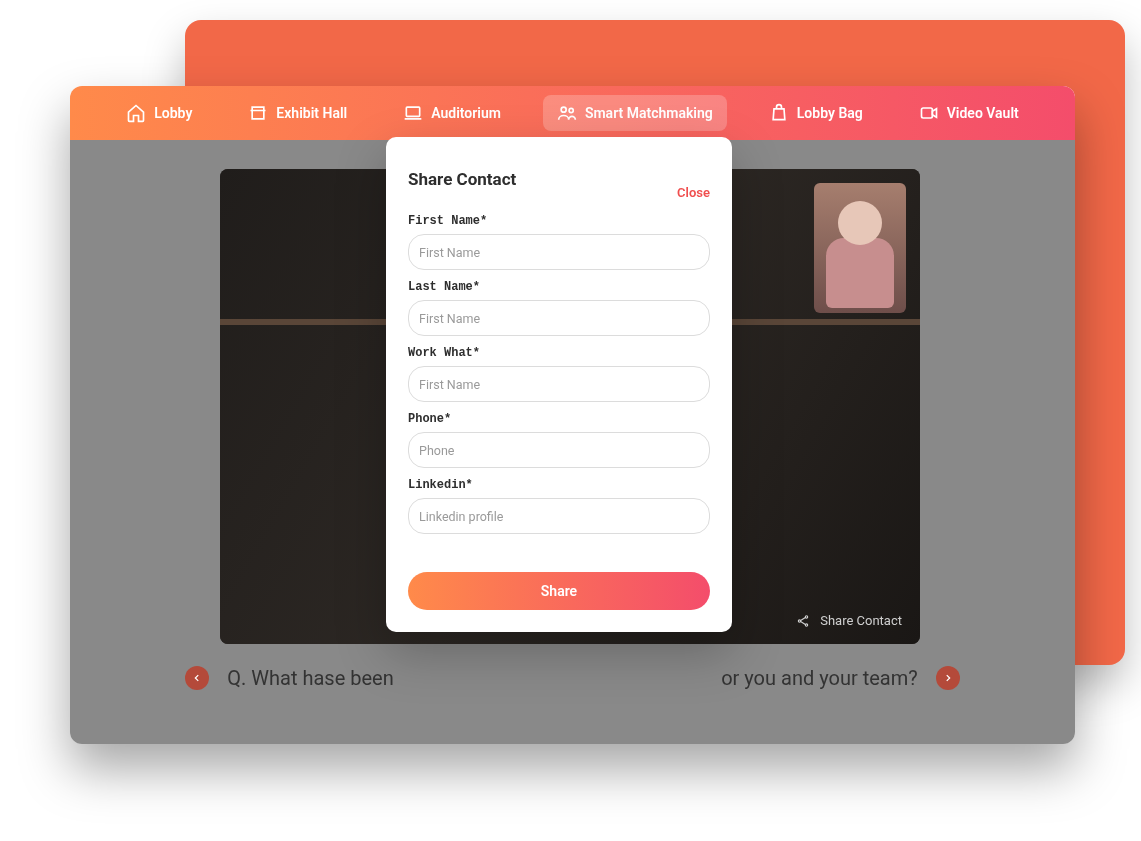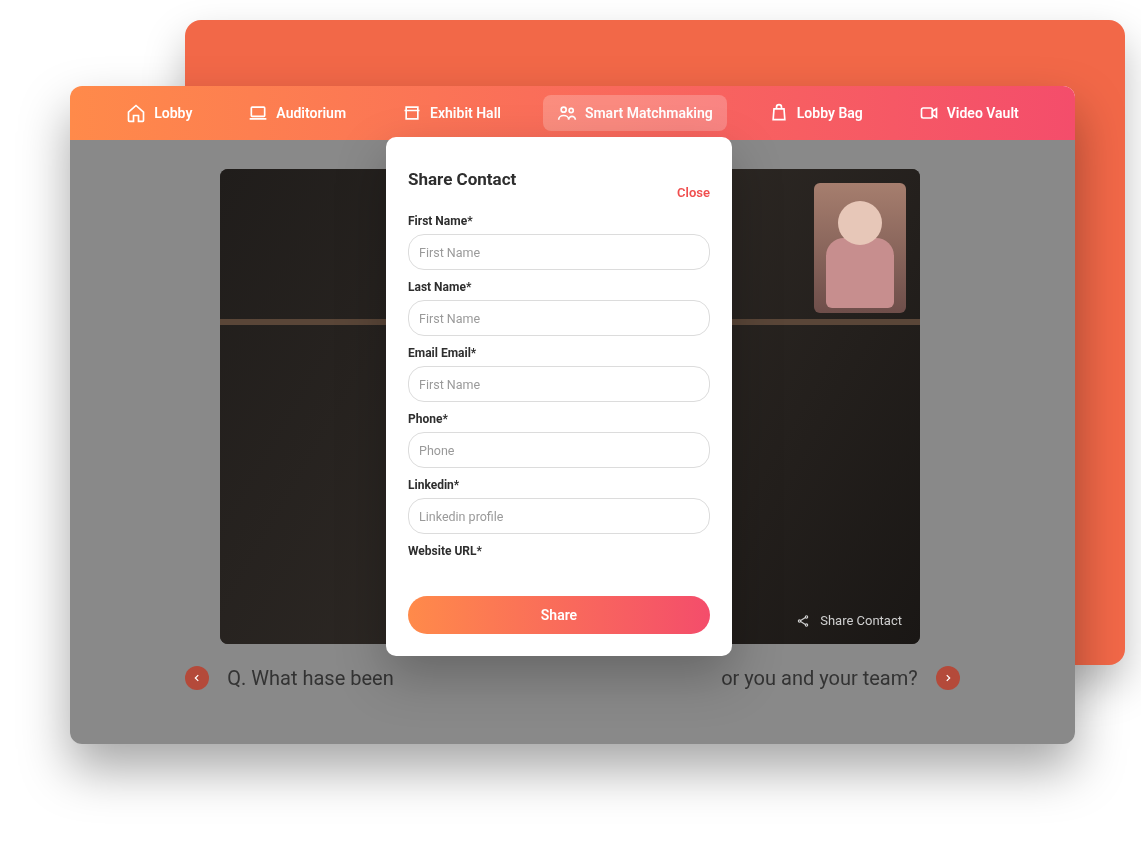--- a/index.html
+++ b/index.html
@@ -102,21 +102,21 @@
     position:absolute;
     left: 316px; top: 51px;
     width: 346px;
     background:#fff; border-radius:10px;
     padding: 20px 22px 22px;
     box-shadow: 0 20px 50px rgba(0,0,0,0.25);
   }
   .modal-head{ display:flex; justify-content:space-between; align-items:center; margin-bottom:14px;}
   .modal-title{ font-size:17px; font-weight:700; color:#2e2e2e;}
   .modal-close{ font-size:13px; font-weight:600; color:#f04e4e; cursor:pointer;margin-top:28px;}
-  .field-label{ font-size:12px; font-weight:700; color:#2e2e2e; margin-bottom:6px; display:block;}
+  .field-label{ font-size:12px; font-weight:700; color:#2e2e2e; margin-bottom:6px; display:block;font-family:Liberation Mono, monospace;}
   .field-input{
     width:100%; height:36px; border:1px solid #dcdcdc; border-radius:16px;
     padding:0 10px; font-size:12.5px; color:#333; background:#fff;
   }
   .field-input::placeholder{ color:#9a9a9a; }
   .field-group{ margin-bottom:10px; }
   .share-btn{
     margin-top:28px;
     width:100%; height:38px; border:none; border-radius:20px;
     background: linear-gradient(90deg,#ff8a4a 0%,#f44d6b 100%);
@@ -132,30 +132,30 @@
 
   <div class="topnav">
     <div class="nav-item">
       <svg viewBox="0 0 24 24">
           <path d="M3 11l9-8 9 8v10a1 1 0 0 1-1 1h-5v-7h-6v7H4a1 1 0 0 1-1-1z"></path>
         </svg>
       <span>Lobby</span>
     </div>
     <div class="nav-item">
       <svg viewBox="0 0 24 24">
+          <path d="M3 9h18M5 9V5h14v4M5 9v10h14V9"></path>
+        </svg>
+      <span>Exhibit Hall</span>
+    </div>
+    <div class="nav-item">
+      <svg viewBox="0 0 24 24">
           <rect x="4" y="5" width="16" height="11" rx="1"></rect>
           <path d="M2 19h20"></path>
         </svg>
       <span>Auditorium</span>
-    </div>
-    <div class="nav-item">
-      <svg viewBox="0 0 24 24">
-          <path d="M3 9h18M5 9V5h14v4M5 9v10h14V9"></path>
-        </svg>
-      <span>Exhibit Hall</span>
     </div>
     <div class="nav-item active">
       <svg viewBox="0 0 24 24">
           <circle cx="8" cy="8" r="3"></circle>
           <circle cx="17" cy="9" r="2.5"></circle>
           <path d="M2 20c0-3 3-5 6-5s6 2 6 5M14 20c0-2 2-4 4-4s4 2 4 4"></path>
         </svg>
       <span>Smart Matchmaking</span>
     </div>
     <div class="nav-item">
@@ -216,31 +216,30 @@
 
     <div class="field-group">
       <label class="field-label">First Name*</label>
       <input class="field-input" placeholder="First Name" style="">
     </div>
     <div class="field-group">
       <label class="field-label">Last Name*</label>
       <input class="field-input" placeholder="First Name" style="">
     </div>
     <div class="field-group">
-      <label class="field-label">Email Email*</label>
+      <label class="field-label">Work What*</label>
       <input class="field-input" placeholder="First Name" style="">
     </div>
     <div class="field-group">
       <label class="field-label">Phone*</label>
       <input class="field-input" placeholder="Phone" style="">
     </div>
     <div class="field-group">
       <label class="field-label">Linkedin*</label>
       <input class="field-input" placeholder="Linkedin profile" style="">
     </div>
     <div class="field-group">
-      <label class="field-label">Website URL*</label>
     </div>
 
     <button class="share-btn">Share</button>
   </div>
 
 </div>
 
 </body></html>

